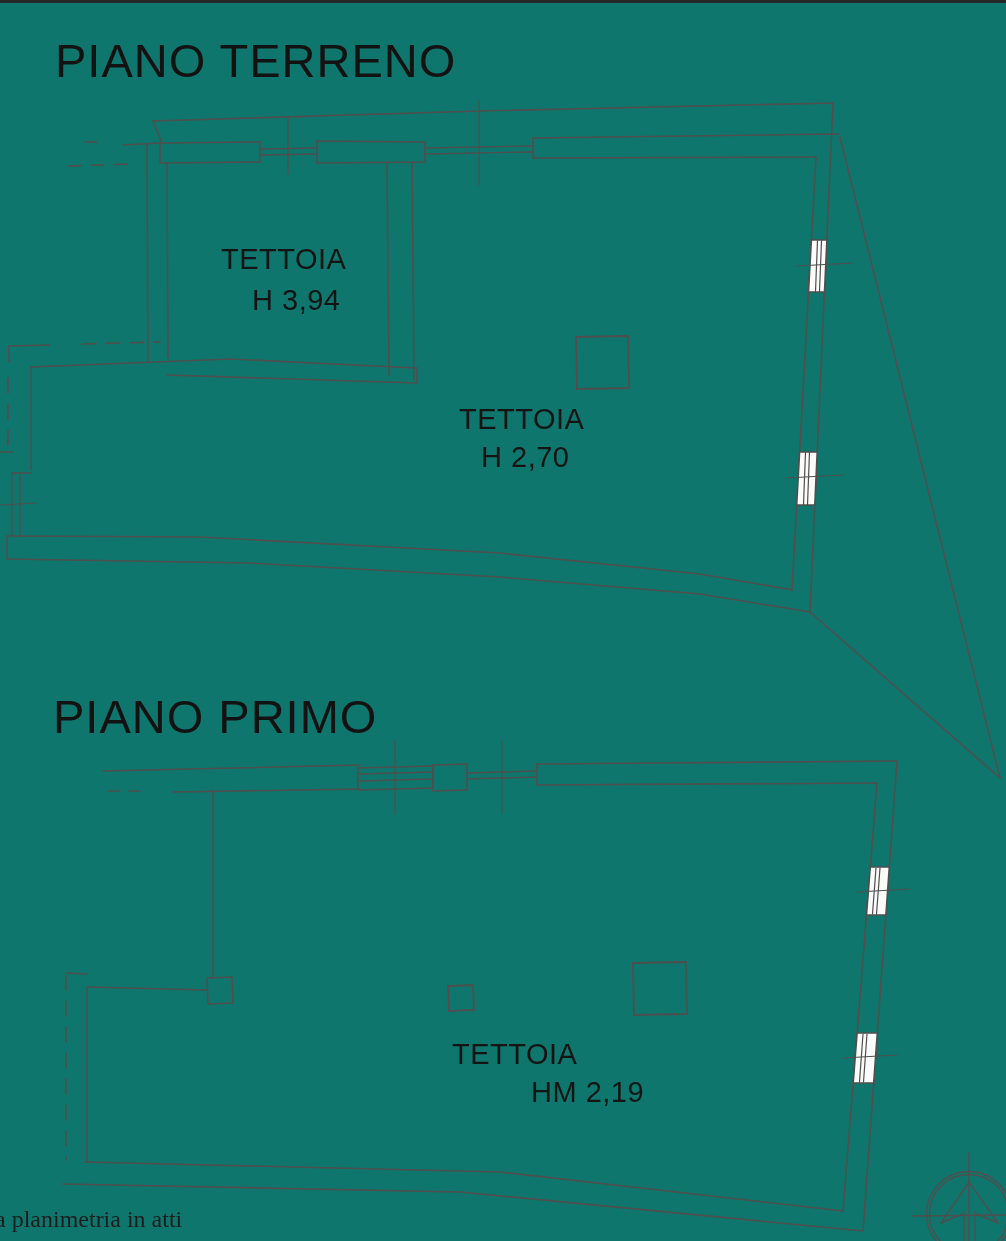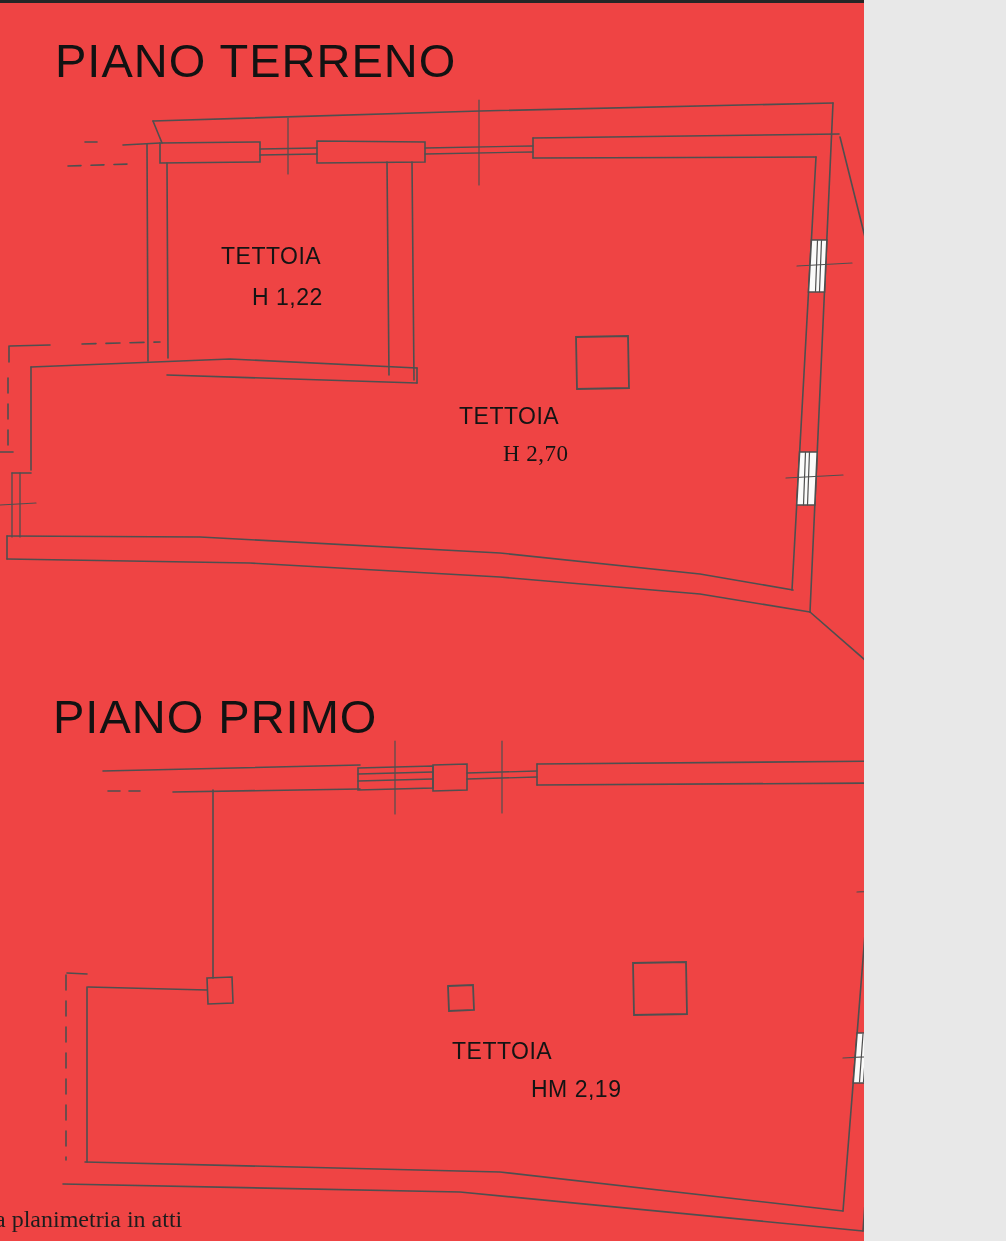--- a/index.html
+++ b/index.html
@@ -1,37 +1,37 @@
 <!DOCTYPE html>
 <html><head>
 <meta charset="utf-8">
 <style>
   html,body{margin:0;padding:0;background:#e8e8e8;}
   #page{
     position:relative;
-    width:864px;height:1241px;
-    background:#ef4444;
+    width:1006px;height:1241px;
+    background:#0f766e;
     overflow:hidden;
     font-family:"Liberation Sans","DejaVu Sans",sans-serif;
     color:#161616;
   }
   #top-border{
     position:absolute;left:0;top:0;width:100%;height:3px;
   }
   svg.plan{position:absolute;left:0;top:0;}
   .floor-title{
     position:absolute;
     font-size:47px;
     letter-spacing:1px;
     color:#121212;
     white-space:nowrap;
   }
   .room-label{
     position:absolute;
-    font-size:23px;
+    font-size:29px;
     letter-spacing:0.5px;
     color:#141414;
     white-space:nowrap;
   }
   .caption-serif{
     position:absolute;
     font-family:"Liberation Serif","DejaVu Serif",serif;
     font-size:24px;
     color:#1d1d1d;
     white-space:nowrap;
@@ -165,24 +165,24 @@
         <path d="M998,1223 L977,1214"></path>
         <path d="M964,1212 L964,1241"></path>
         <path d="M975,1212 L975,1241"></path>
       </g>
     </g>
   </svg>
 
   <div class="floor-title" style="left:55px;top:33px;">PIANO TERRENO</div>
 
   <div class="room-label" style="left:221px;top:243px;">TETTOIA</div>
-  <div class="room-label" style="left:252px;top:284px;">H 1,22</div>
+  <div class="room-label" style="left:252px;top:284px;">H 3,94</div>
 
   <div class="room-label" style="left:459px;top:403px;">TETTOIA</div>
-  <div class="room-label" style="left:503px;top:441px;font-family:Liberation Serif, serif;">H 2,70</div>
+  <div class="room-label" style="left:481px;top:441px;">H 2,70</div>
 
   <div class="floor-title" style="left:53px;top:673px;margin-top:16px;">PIANO PRIMO</div>
 
   <div class="room-label" style="left:452px;top:1038px;">TETTOIA</div>
   <div class="room-label" style="left:531px;top:1076px;">HM 2,19</div>
 
   <div class="caption-serif" style="left:-5px;top:1206px;">a planimetria in atti</div>
 
 </div>
 

